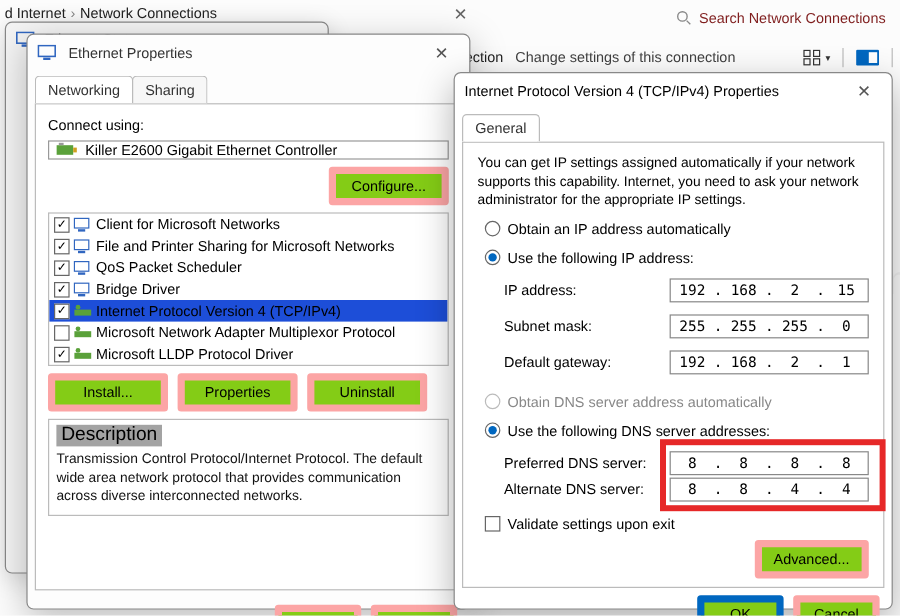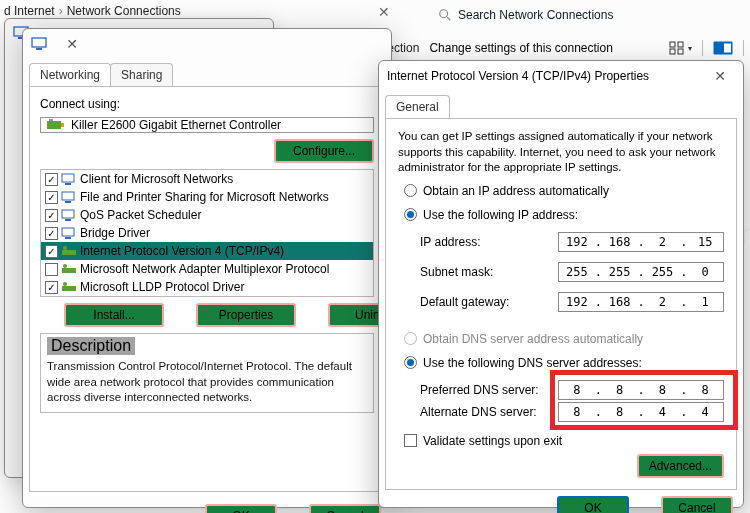--- a/index.html
+++ b/index.html
@@ -7,24 +7,24 @@
   body { font-size:12px; color:#000; position:relative; }
 
   
   .wm { position:absolute; font-size:34px; color:rgba(0,0,0,0.04); pointer-events:none; font-weight:400; }
 
   
   .explorer { position:absolute; left:0; top:0; right:0; height:60px; }
   .crumbs { position:absolute; left:4px; top:4px; display:flex; align-items:center; gap:4px; color:#222; }
   .crumbs .sep { color:#888; }
   .crumbs-close { position:absolute; left:378px; top:4px; color:#666; font-size:14px; }
-  .search-box { position:absolute; left:438px; top:0; width:300px; height:30px; display:flex; align-items:center; color:#0f172a; }
+  .search-box { position:absolute; left:438px; top:0; width:300px; height:30px; display:flex; align-items:center; color:#7f1d1d;justify-content:flex-end; }
   .toolbar { position:absolute; left:374px; top:40px; right:6px; display:flex; align-items:center; gap:10px; color:#333; }
   .toolbar .connection { color:#222; }
-  .toolbar .change { color:#000000; }
+  .toolbar .change { color:#404040; }
   .vbtn { display:inline-flex; align-items:center; gap:3px; color:#333; }
   .vbtn svg { display:block; }
   .vsep { width:1px; height:16px; background:#bbb; }
 
   
   .status-win { position:absolute; left:4px; top:18px; width:270px; height:460px; border:1px solid #888; border-radius:6px; background:#f4f4f4; box-shadow:0 4px 20px rgba(0,0,0,0.15); }
   .status-title { height:28px; line-height:28px; padding:0 8px; display:flex; align-items:center; gap:6px; color:#222; }
   .status-title .t { flex:1; }
 
   
@@ -32,25 +32,25 @@
   .eth .titlebar { height:30px; display:flex; align-items:center; gap:8px; padding:0 8px; color:#333; }
   .eth .titlebar .t { flex:1; font-size:12px; }
   .eth .titlebar .close { width:30px; text-align:center; color:#555; font-size:14px; cursor:pointer; }
   .tabs { display:flex; align-items:flex-end; gap:0; padding:4px 6px 0 6px; }
   .tab { padding:4px 10px; border:1px solid #bbb; border-bottom:none; background:#f7f7f7; border-radius:4px 4px 0 0; margin-right:-1px; color:#333; cursor:pointer; }
   .tab.active { background:#fff; z-index:2; }
   .tabbody { margin:0 6px 6px 6px; border:1px solid #bbb; background:#fff; height:calc(100% - 72px); padding:10px 10px 8px 10px; display:flex; flex-direction:column; gap:6px; }
   .eth .lbl { font-size:12px; color:#000; }
   .adapter-box { border:1px solid #999; height:16px; display:flex; align-items:center; padding:0 6px; gap:6px; background:#fff; }
   .cfg-row { display:flex; justify-content:flex-end; }
-  .btn { border:2px solid #fca5a5; background:#15803d; padding:3px 10px; border-radius:3px; cursor:pointer;margin-left:24px; }
+  .btn { border:6px solid #fca5a5; background:#84cc16; padding:3px 10px; border-radius:3px; cursor:pointer; }
   .btn.wide { min-width:100px; text-align:center; }
   .list { border:1px solid #bbb; background:#fff; overflow:hidden; flex:0 0 auto; }
   .list-item { display:flex; align-items:center; gap:3px; padding:2px 4px; }
-  .list-item.sel { background:#0f766e;align-items:center; }
+  .list-item.sel { background:#1d4ed8;align-items:center; }
   .chk { width:13px; height:13px; border:1px solid #666; display:inline-flex; align-items:center; justify-content:center; font-size:10px; color:#000; background:#fff; }
   .chk.c::after { content:"✓"; }
   .li-ico { width:16px; height:14px; display:inline-block; }
   .btn-row { display:flex; gap:8px; }
   .groupbox { border:1px solid #bbb; padding:6px; }
   .groupbox .g-title { font-size:16px; margin-top:-14px; background:#a3a3a3; display:inline-block; padding:0 4px; }
   .desc { font-size:11.5px; color:#111; line-height:1.35; margin-top:4px; }
   .dlg-btns { display:flex; justify-content:flex-end; gap:8px; padding:6px 10px; }
 
   
@@ -133,20 +133,21 @@
     <span class="t">Ethernet Status</span>
   </div>
 </div>
 
 <div class="eth">
   <div class="titlebar">
     <svg class="nic-ico">
         <rect x="1" y="1" width="14" height="9" fill="none" stroke="#3066c0" stroke-width="1.3"></rect>
         <rect x="5" y="11" width="6" height="2" fill="#3066c0"></rect>
       </svg>
+    <span class="t">Ethernet Properties</span>
     <span class="close">✕</span>
   </div>
   <div class="tabs">
     <div class="tab active">Networking</div>
     <div class="tab">Sharing</div>
   </div>
   <div class="tabbody">
     <div class="lbl">Connect using:</div>
     <div class="adapter-box">
       <svg class="nic-ico">

